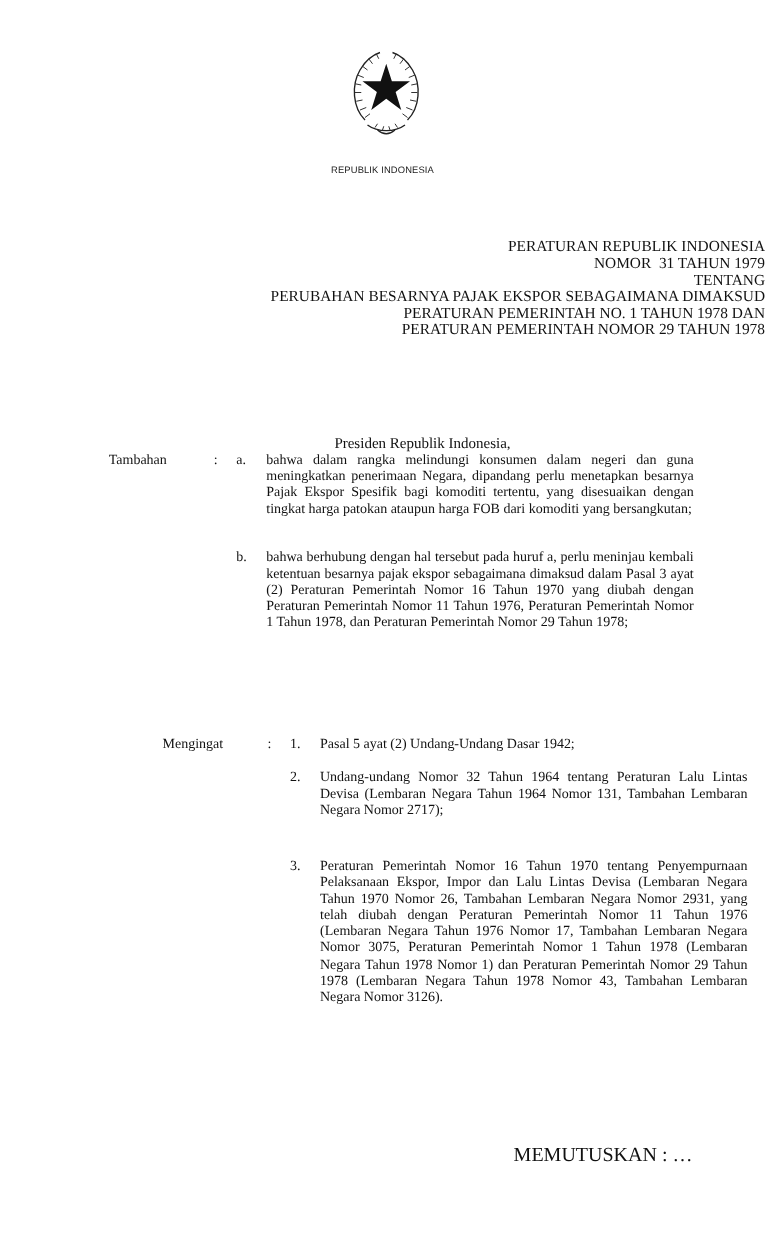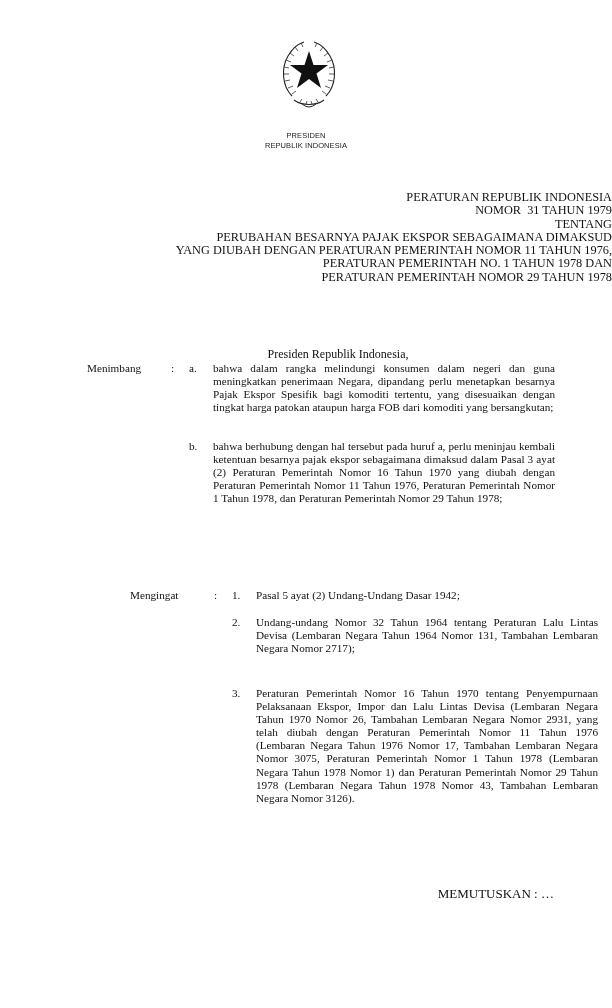--- a/index.html
+++ b/index.html
@@ -12,21 +12,21 @@
                   line-height: 10px; letter-spacing: 0.1px; color: #222; }
   .title-block { position: absolute; left: 0; width: 612px; top: 191px; text-align: right;
                  font-size: 12.3px; line-height: 13.3px; }
   .opening { position: absolute; left: 0; width: 612px; top: 347px; text-align: center; font-size: 12px; padding-left: 32px; }
   .section { position: absolute; left: 87px; width: 466px; font-size: 11.2px; line-height: 13.1px; }
   .sec-label { position: absolute; left: 0; top: 0; }
   .sec-colon { position: absolute; left: 84px; top: 0; }
   .item { position: absolute; left: 102px; width: 366px; }
   .item-mark { position: absolute; left: 0; top: 0; }
   .item-text { position: absolute; left: 24px; width: 342px; text-align: justify; }
-  .footer { position: absolute; right: 58px; top: 886px; font-size: 13px; }
+  .footer { position: absolute; right: 58px; top: 916px; font-size: 16px; }
 </style>
 </head>
 <body>
 
 <div class="emblem">
   <svg viewBox="0 0 58 74" xmlns="http://www.w3.org/2000/svg">
     <g fill="none" stroke="#222" stroke-width="1.1">
       <path d="M12 58 C2 48 1 30 8 18 C12 11 18 6 24 4"></path>
       <path d="M46 58 C56 48 57 30 50 18 C46 11 40 6 34 4"></path>
       <path d="M14 62 C22 68 36 68 44 62"></path>
@@ -35,38 +35,36 @@
       <path d="M6 22 l5 2 M4 29 l5 1 M4 36 l5 0 M5 43 l5 -1 M8 50 l5 -2 M12 56 l4 -3 M10 15 l4 3 M15 9 l3 4 M21 5 l2 4"></path>
       <path d="M52 22 l-5 2 M54 29 l-5 1 M54 36 l-5 0 M53 43 l-5 -1 M50 50 l-5 -2 M46 56 l-4 -3 M48 15 l-4 3 M43 9 l-3 4 M37 5 l-2 4"></path>
       <path d="M20 64 l2 -3 M26 66 l1 -3 M32 66 l-1 -3 M38 64 l-2 -3"></path>
     </g>
     <polygon fill="#111" points="29,13 33.5,27 48,27 36.5,35.5 41,50 29,41 17,50 21.5,35.5 10,27 24.5,27"></polygon>
     <path d="M22 66 q7 6 14 0" fill="none" stroke="#222" stroke-width="1"></path>
   </svg>
 </div>
 
 <div class="pres-caption">
-  <div>PRESIDEN</div>
   <div>REPUBLIK INDONESIA</div>
 </div>
 
 <div class="title-block">
   <div>PERATURAN REPUBLIK INDONESIA</div>
   <div style="white-space:pre">NOMOR  31 TAHUN 1979</div>
   <div>TENTANG</div>
   <div>PERUBAHAN BESARNYA PAJAK EKSPOR SEBAGAIMANA DIMAKSUD</div>
-  <div>YANG DIUBAH DENGAN PERATURAN PEMERINTAH NOMOR 11 TAHUN 1976,</div>
   <div>PERATURAN PEMERINTAH NO. 1 TAHUN 1978 DAN</div>
   <div>PERATURAN PEMERINTAH NOMOR 29 TAHUN 1978</div>
 </div>
 
 <div class="opening">Presiden Republik Indonesia,</div>
 
 <div class="section" style="top:362px; height:210px;">
-  <span class="sec-label">Menimbang</span>
+  <span class="sec-label">Tambahan</span>
   <span class="sec-colon">:</span>
   <div class="item" style="top:0;">
     <span class="item-mark">a.</span>
     <div class="item-text">bahwa dalam rangka melindungi konsumen dalam negeri dan guna meningkatkan penerimaan Negara, dipandang perlu menetapkan besarnya Pajak Ekspor Spesifik bagi komoditi tertentu, yang disesuaikan dengan tingkat harga patokan ataupun harga FOB dari komoditi yang bersangkutan;</div>
   </div>
   <div class="item" style="top:78px;">
     <span class="item-mark">b.</span>
     <div class="item-text">bahwa berhubung dengan hal tersebut pada huruf a, perlu meninjau kembali ketentuan besarnya pajak ekspor sebagaimana dimaksud dalam  Pasal 3 ayat (2) Peraturan Pemerintah Nomor 16 Tahun 1970 yang diubah dengan Peraturan Pemerintah  Nomor 11 Tahun 1976, Peraturan Pemerintah  Nomor 1 Tahun 1978, dan Peraturan Pemerintah  Nomor 29 Tahun 1978;</div>
   </div>
 </div>

